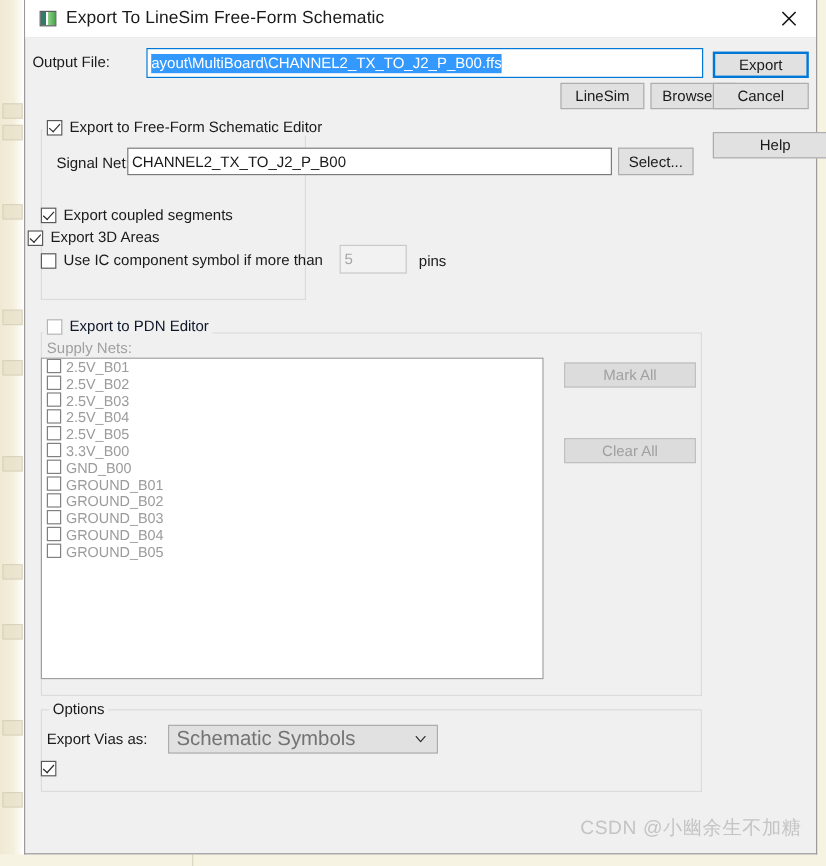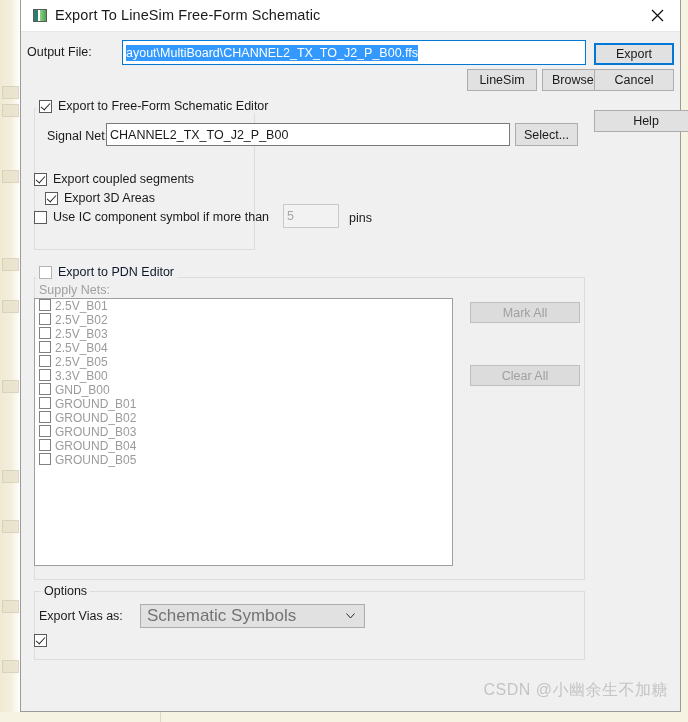--- a/index.html
+++ b/index.html
@@ -304,21 +304,21 @@
   <div class="textbox" style="left:85px; top:123px; width:404px; height:23px;">
     <span>CHANNEL2_TX_TO_J2_P_B00</span>
   </div>
   <div class="btn" style="left:494px; top:123px; width:63px; height:23px;">Select...</div>
 
   <div class="chk" style="left:13px; top:172px;">
     <span class="box checked"></span>
     <span class="ctext">Export coupled segments</span>
   </div>
 
-  <div class="chk" style="left:24px; top:191px;">
+  <div class="chk" style="left:2px; top:191px;">
     <span class="box checked"></span>
     <span class="ctext">Export 3D Areas</span>
   </div>
 
   <div class="chk" style="left:13px; top:210px;">
     <span class="box"></span>
     <span class="ctext">Use IC component symbol if more than</span>
   </div>
 
   <div class="textbox disabled" style="left:262px; top:204px; width:56px; height:24px;">

